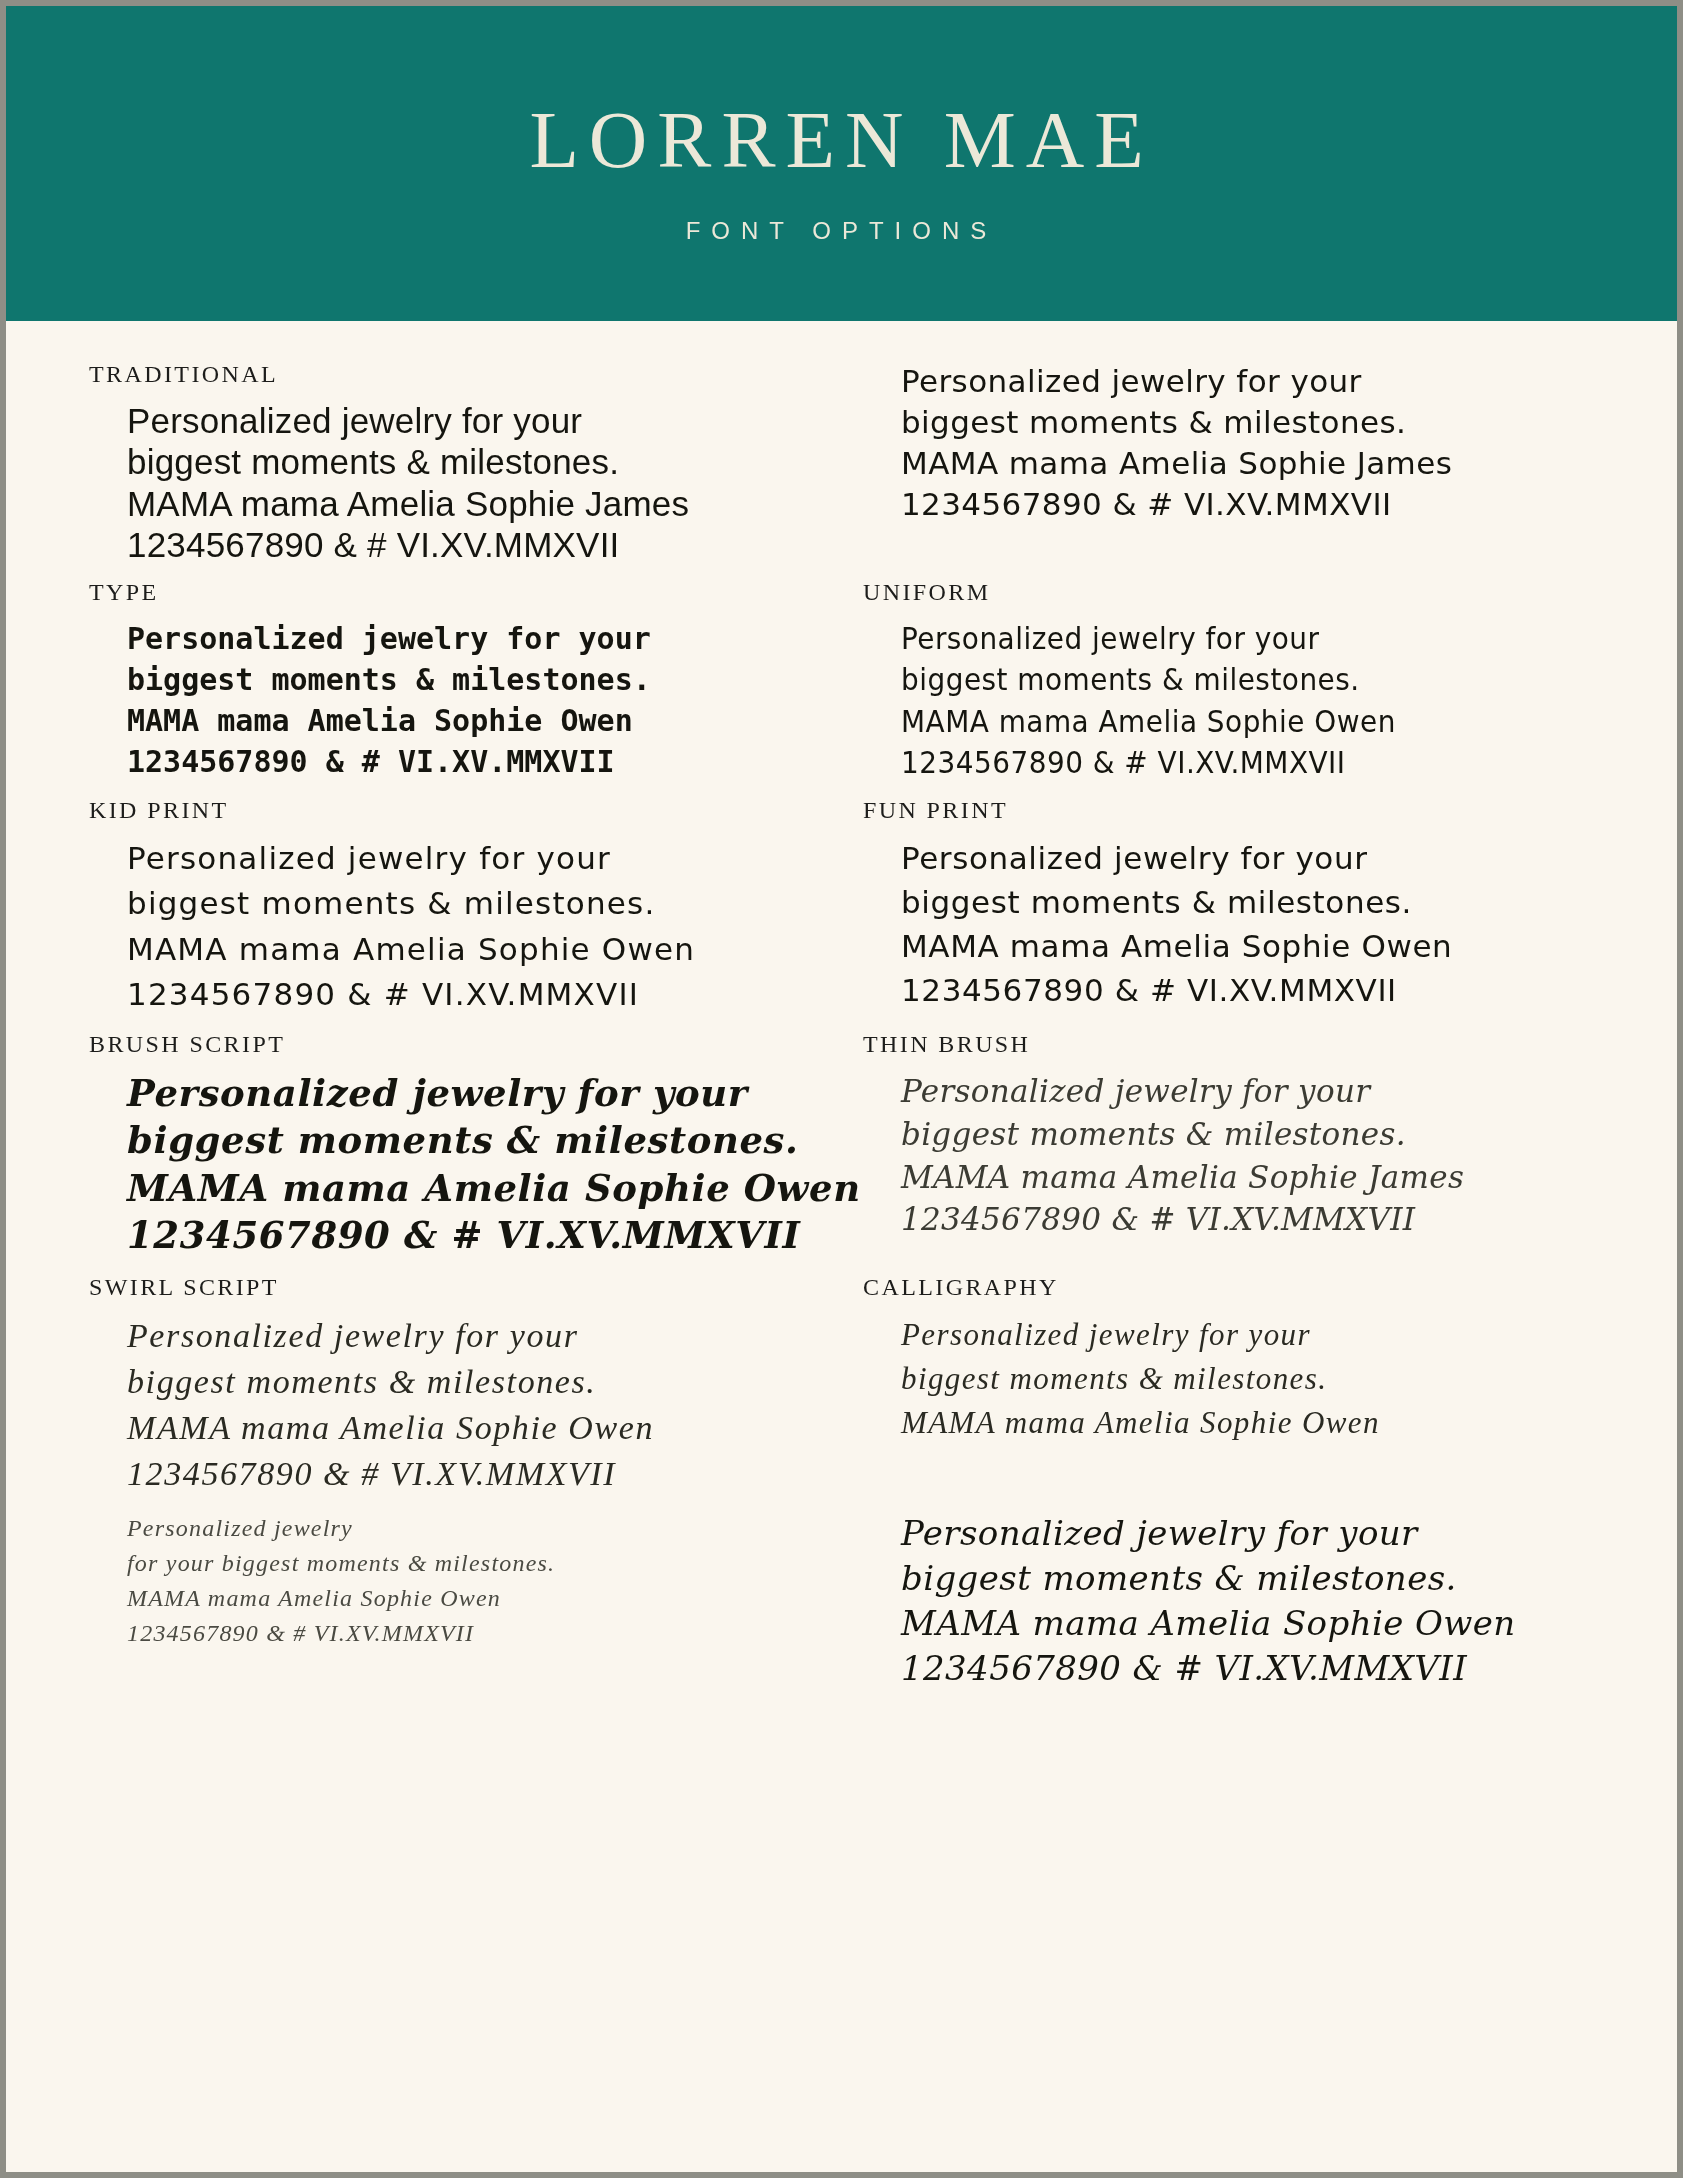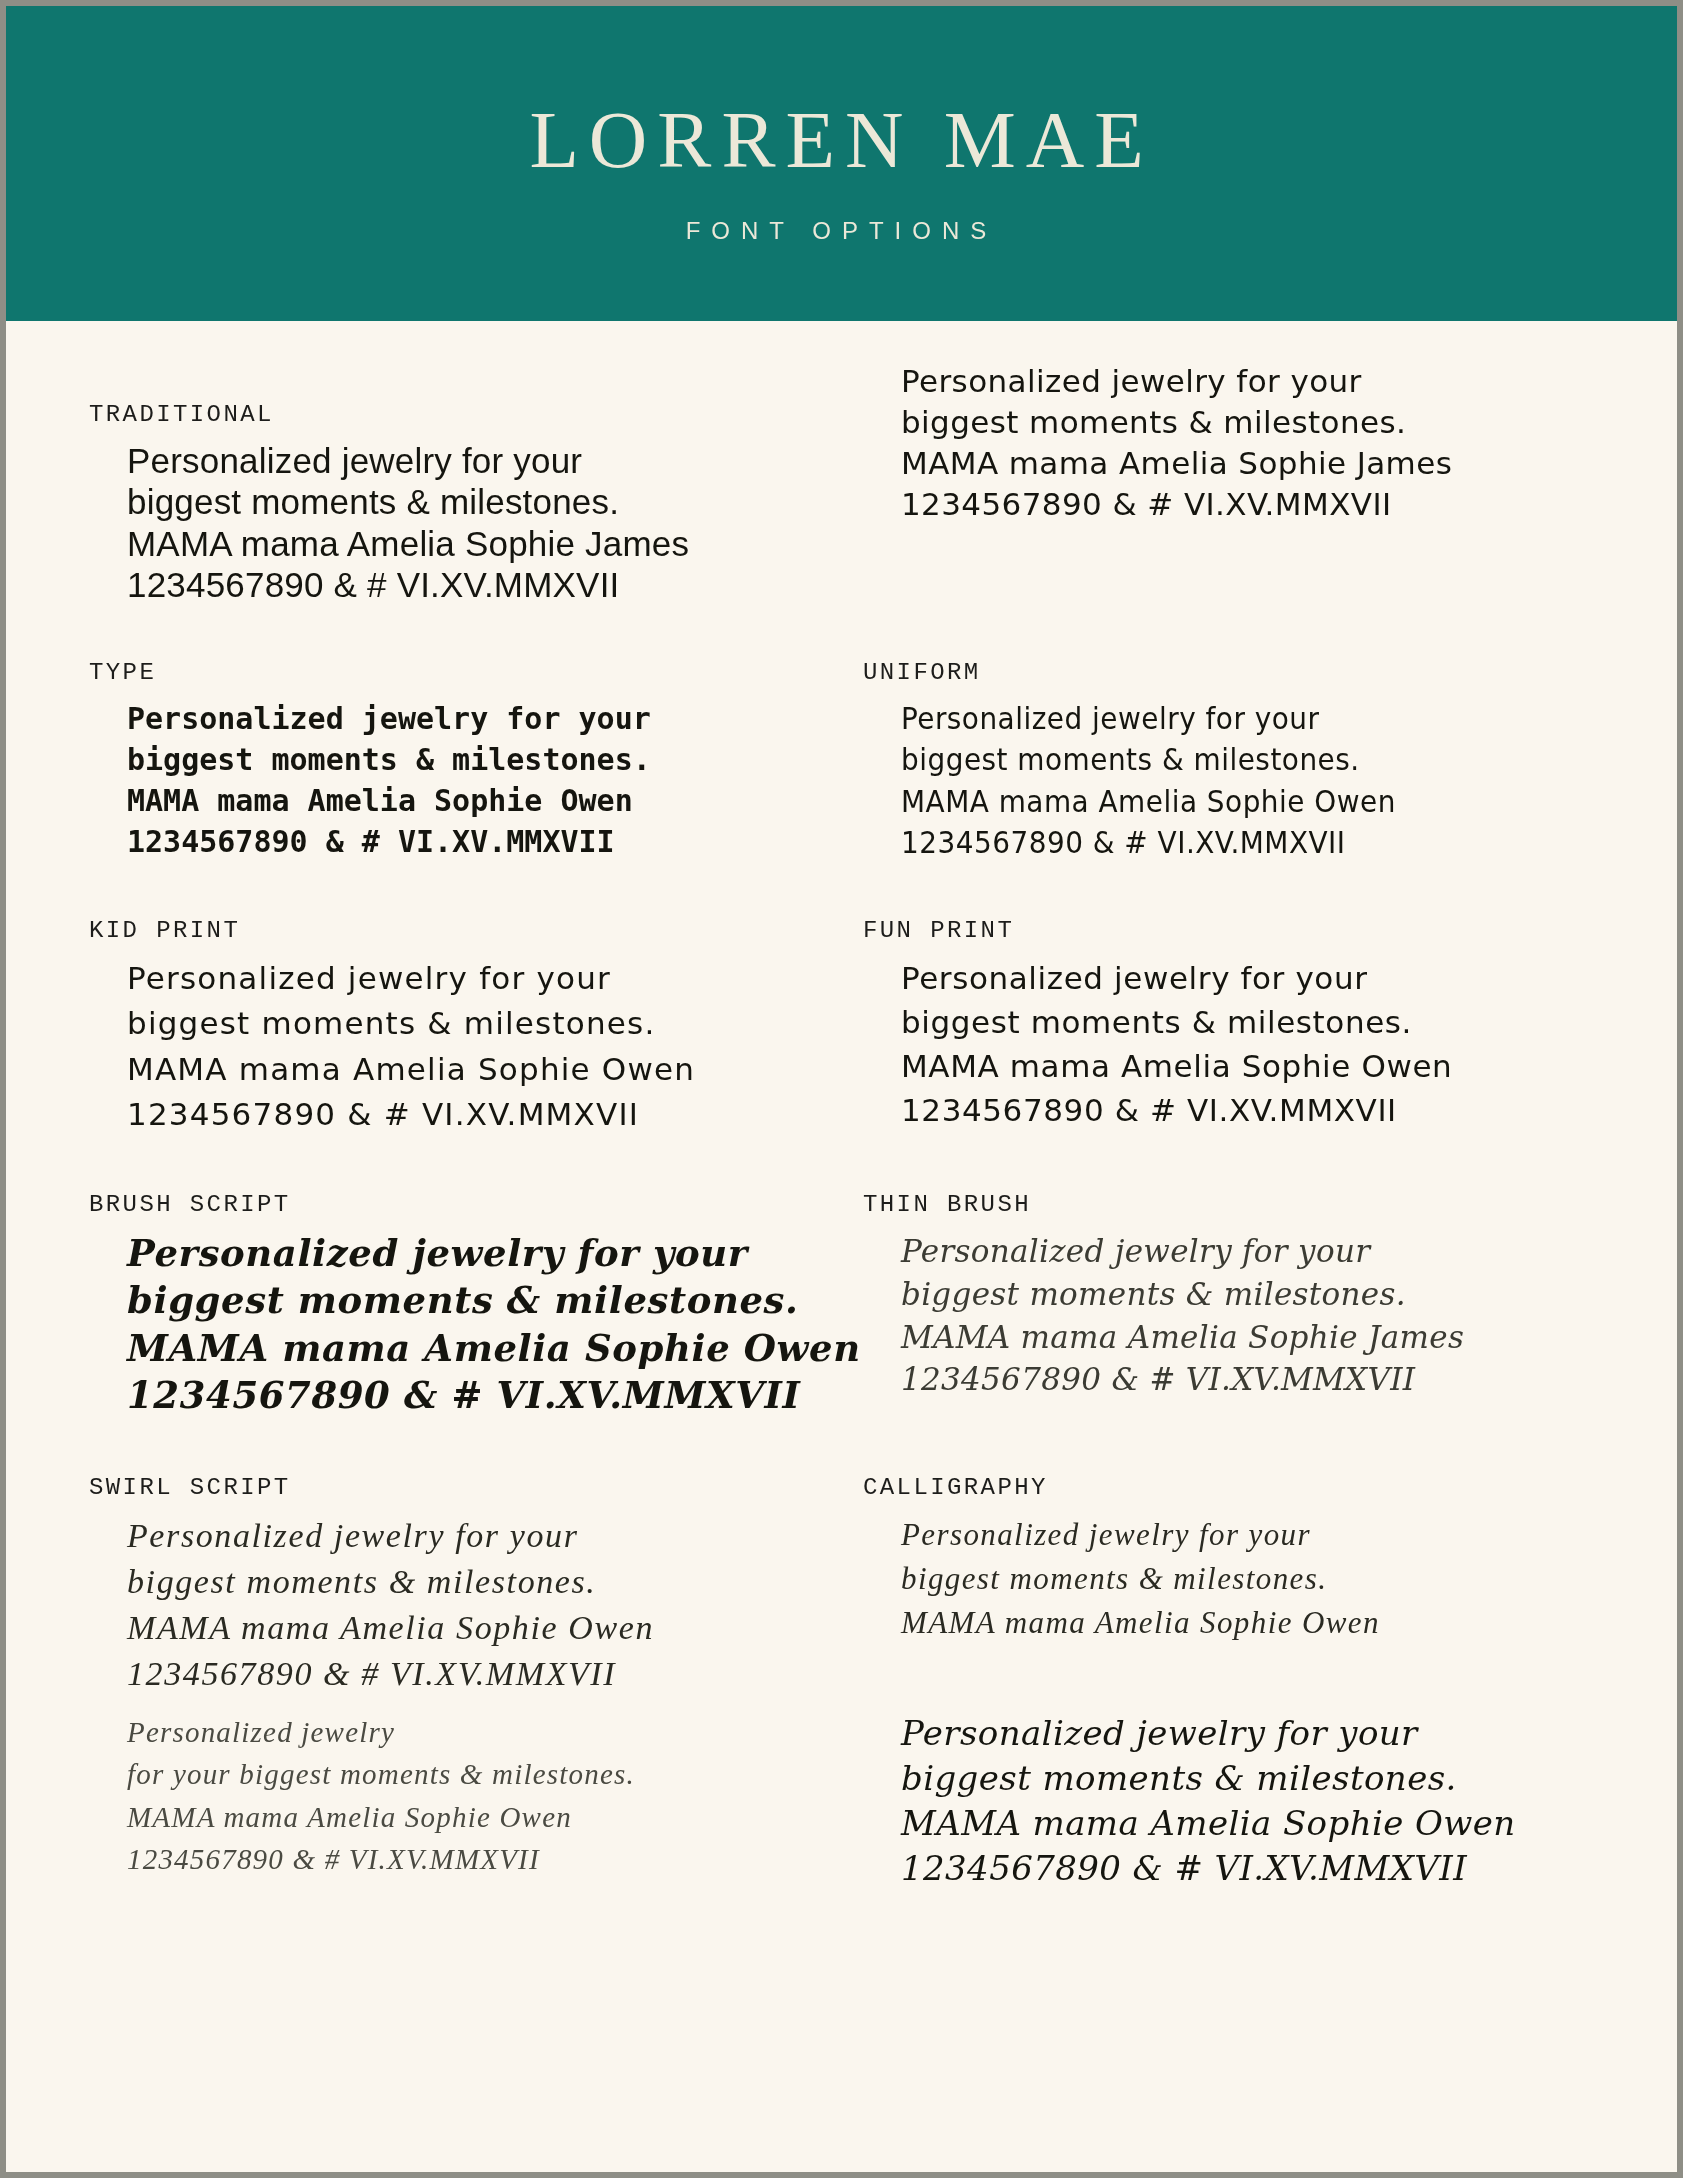--- a/index.html
+++ b/index.html
@@ -65,26 +65,25 @@
   .grid {
     display: grid;
     grid-template-columns: 728px 728px;
     column-gap: 46px;
     row-gap: 0px;
   }
   .cell {
     padding-bottom: 14px;
   }
   .cat-label {
-    font-family: Liberation Mono, monospace;
+    font-family: Liberation Serif, serif;
     font-size: 24px;
     letter-spacing: 2.4px;
     color: #1d1d1b;
     margin-bottom: 12px;
-    margin-top: 40px;
   }
   .sample {
     color: #15150f;
     padding-left: 38px;
   }
   .sample div { white-space: nowrap; }
 
   
   .s-traditional {
     font-family: "Liberation Sans", sans-serif;
@@ -152,21 +151,21 @@
     font-family: "Liberation Serif", serif;
     font-style: italic;
     font-size: 31px;
     line-height: 1.42;
     letter-spacing: 1.4px;
     color: #2a2a22;
   }
   .s-romantic {
     font-family: "Liberation Serif", serif;
     font-style: italic;
-    font-size: 29px;
+    font-size: 24px;
     line-height: 1.45;
     letter-spacing: 1.2px;
     color: #4a4a42;
   }
   .s-penscript {
     font-family: "DejaVu Serif", serif;
     font-style: italic;
     font-size: 34px;
     line-height: 1.32;
     letter-spacing: 0.4px;

